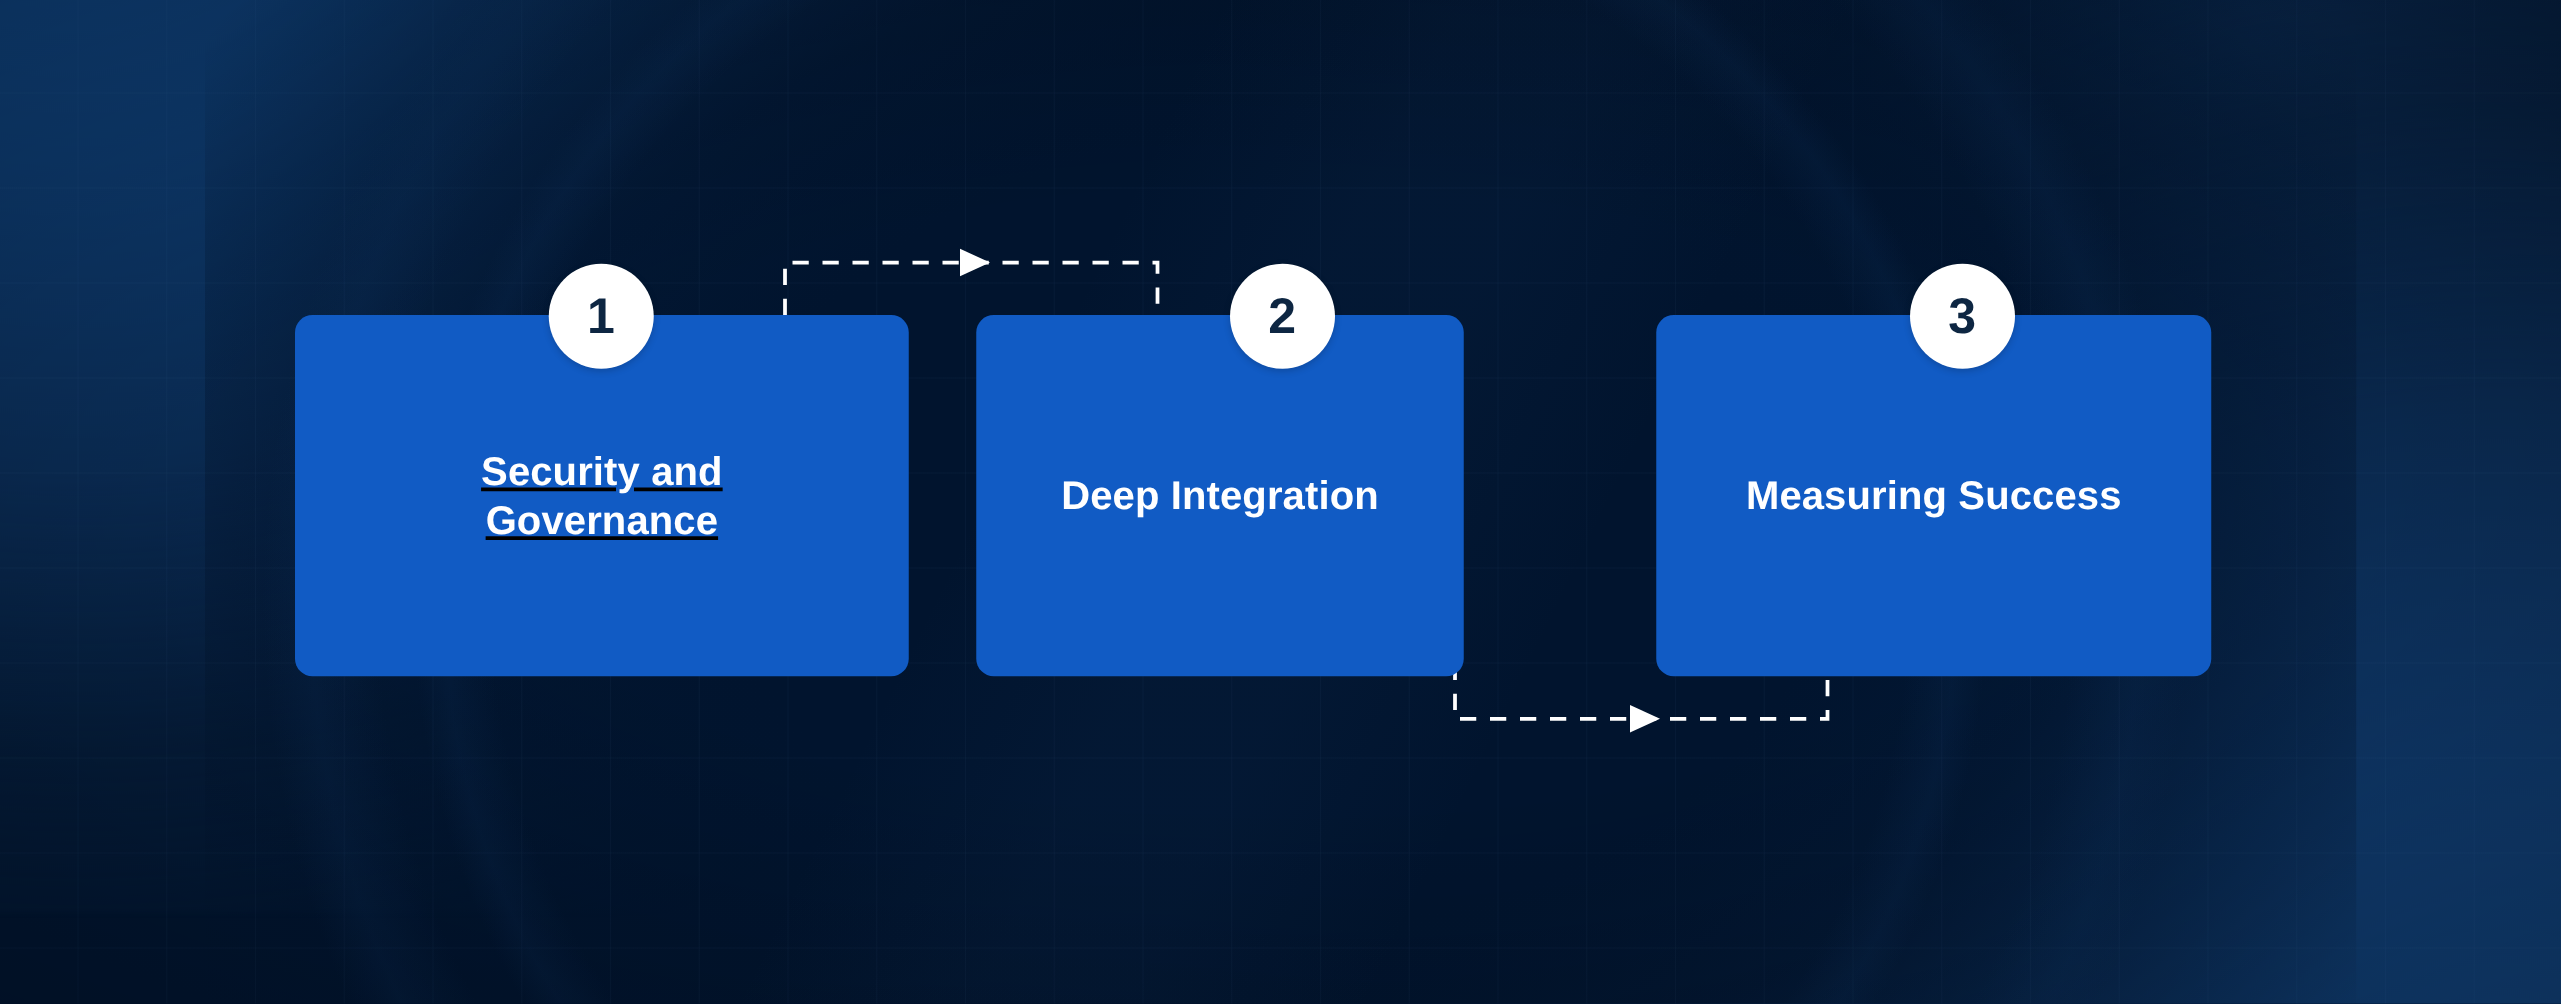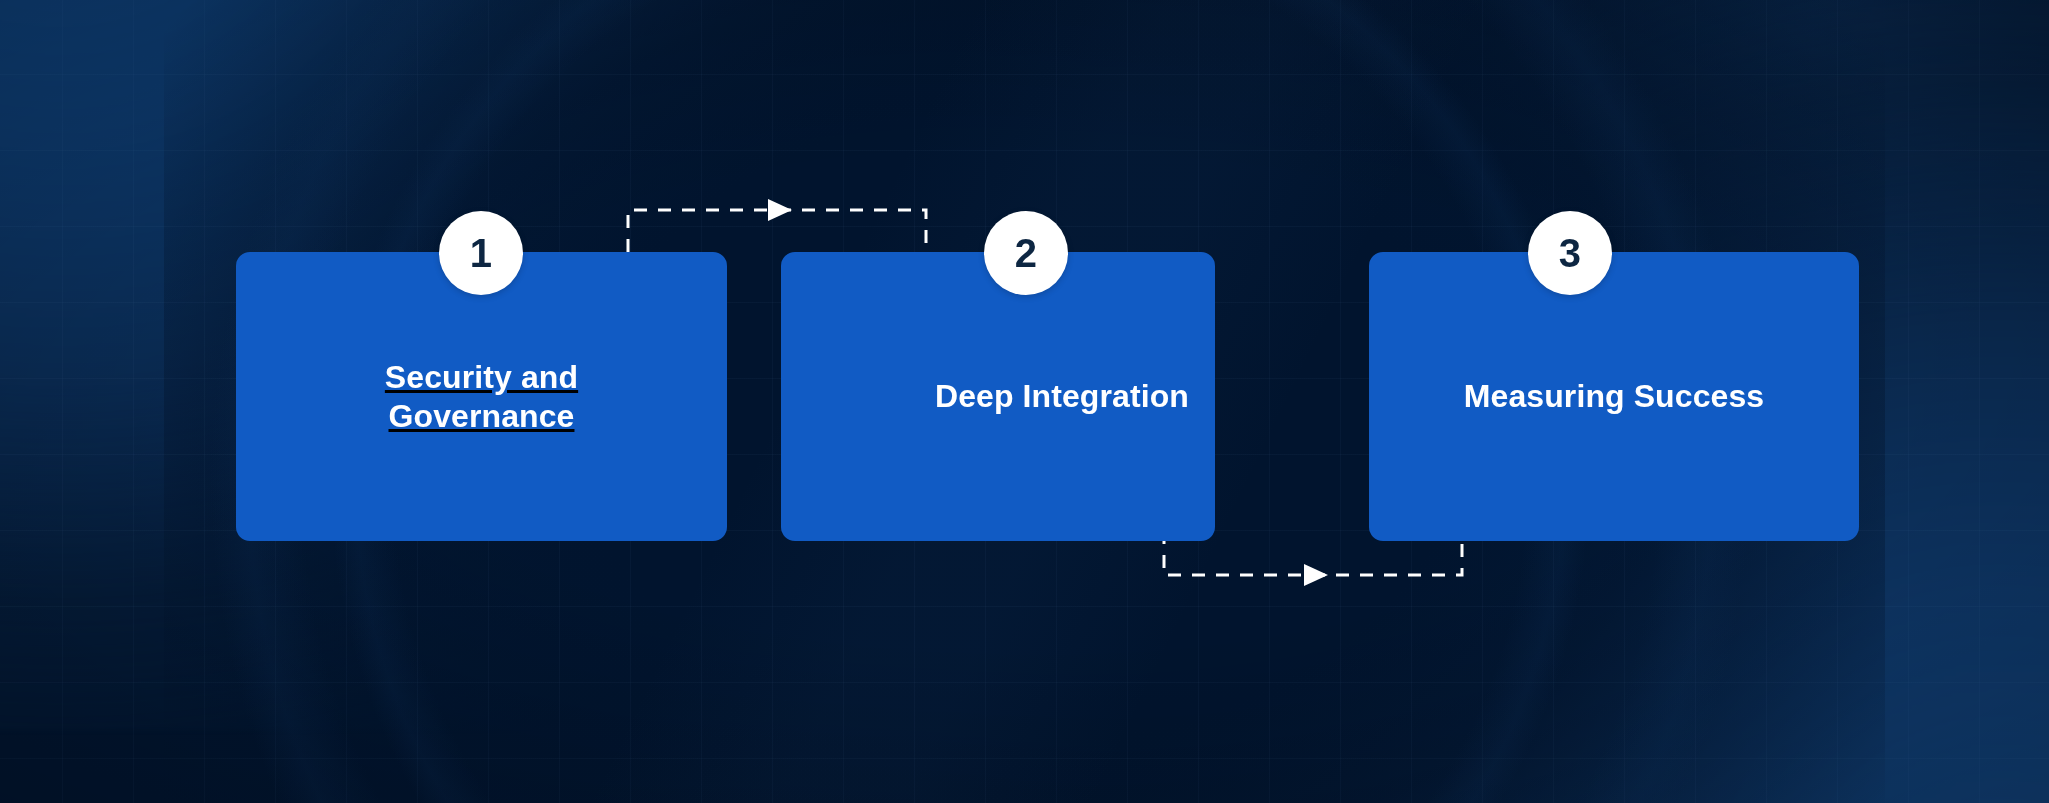--- a/index.html
+++ b/index.html
@@ -144,22 +144,22 @@
     line-height: 1;
     letter-spacing: 0.4px;
   }
 
   .connector {
     position: absolute;
     overflow: visible;
   }
 
   #card-1 { left: 236px; top: 252px; width: 491px; height: 289px; text-decoration: underline; }
-  #card-2 { left: 781px; top: 252px; width: 434px; height: 289px; justify-content: flex-end; }
-  #card-3 { left: 1325px; top: 252px; width: 490px; height: 289px; margin-left: 44px; }
+  #card-2 { left: 781px; top: 252px; width: 390px; height: 289px; }
+  #card-3 { left: 1325px; top: 252px; width: 444px; height: 289px; }
 
   #badge-1 { left: 439px; top: 211px; }
   #badge-2 { left: 984px; top: 211px; }
   #badge-3 { left: 1528px; top: 211px; }
 
   #connector-1 { left: 612px; top: 195px; width: 330px; height: 60px; }
   #connector-2 { left: 1148px; top: 528px; width: 330px; height: 62px; }
 </style>
 </head>
 <body>

